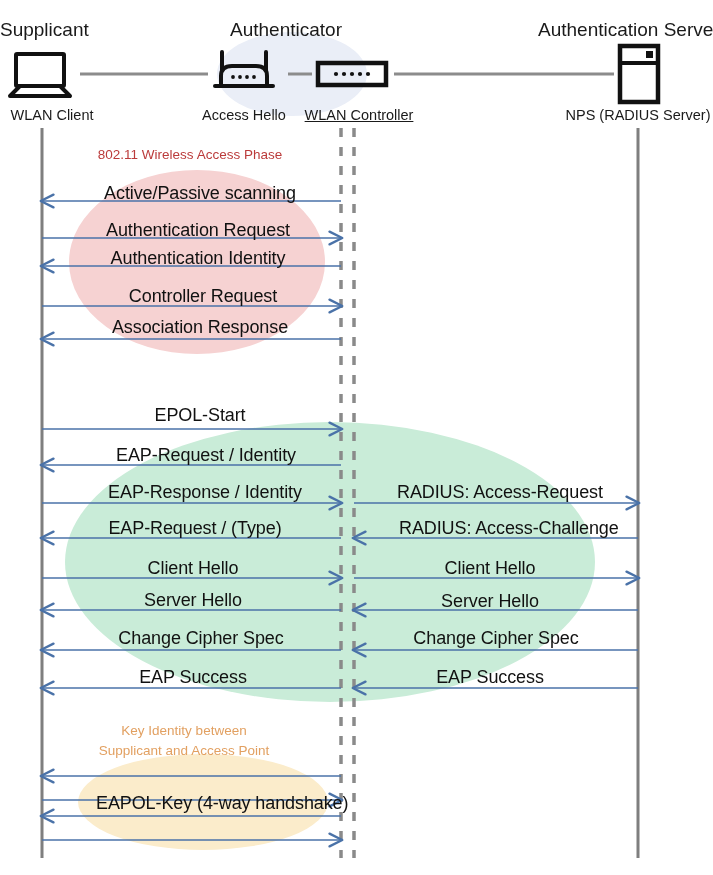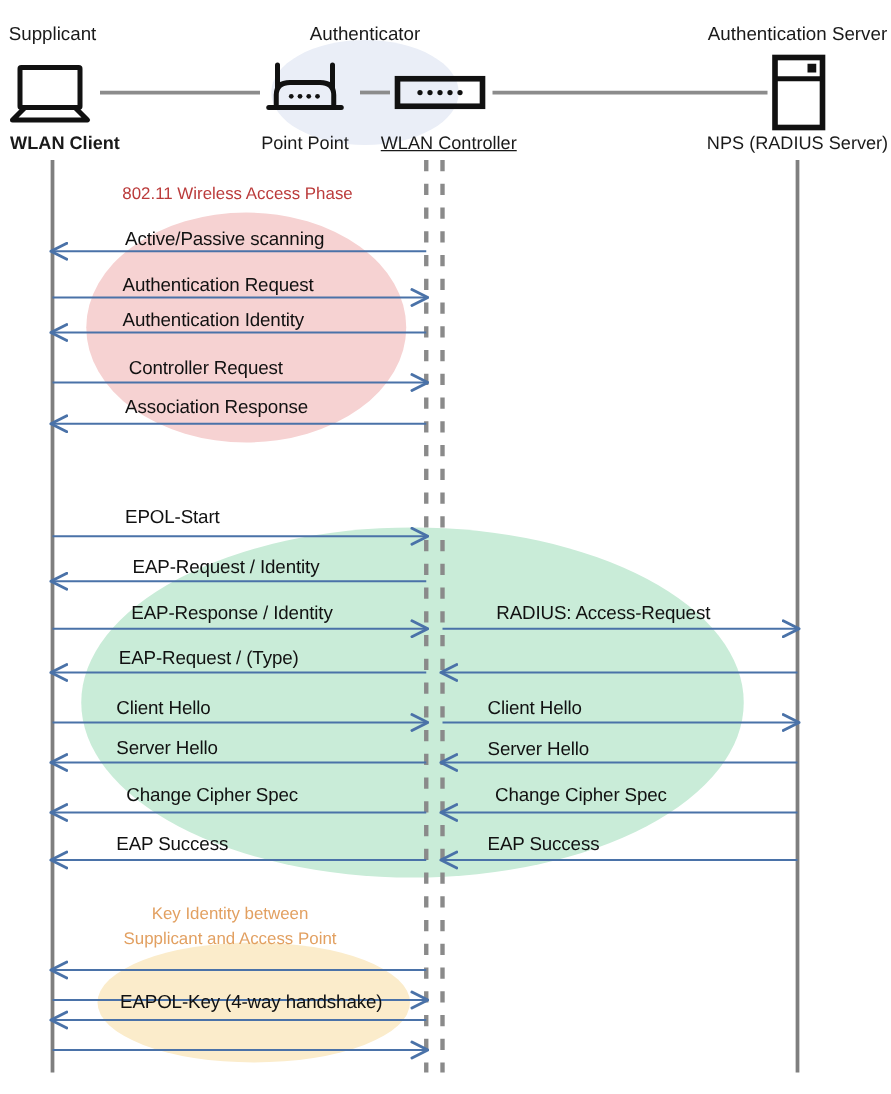--- a/index.html
+++ b/index.html
@@ -20,38 +20,37 @@
   }
   #svg-layer {
     position: absolute;
     left: 0;
     top: 0;
     width: 713px;
     height: 875px;
   }
   .hdr-label {
     position: absolute;
-    font-size: 15px;
+    font-size: 19px;
     color: #1a1a1a;
     white-space: nowrap;
-    text-align: center;
   }
   .dev-sublabel {
     position: absolute;
     font-size: 14.5px;
     color: #1a1a1a;
     white-space: nowrap;
     text-align: center;
   }
   .msg-label {
     position: absolute;
-    font-size: 15px;
+    font-size: 18px;
     color: #111111;
     white-space: nowrap;
-    text-align: left;
+    text-align: center;
     letter-spacing: -0.1px;
   }
   .phase-label {
     position: absolute;
     font-size: 13.5px;
     white-space: nowrap;
     text-align: center;
     font-weight: normal;
   }
   .phase-label.two-line {
@@ -146,22 +145,22 @@
       <line x1="42" y1="800" x2="341" y2="800"></line>
       <line x1="341" y1="816" x2="42" y2="816"></line>
       <line x1="42" y1="840" x2="341" y2="840"></line>
     </g>
   </svg>
 
   <div class="hdr-label" style="left:0px; top:19px; width:84px;">Supplicant</div>
   <div class="hdr-label" style="left:230px; top:19px; width:124px;">Authenticator</div>
   <div class="hdr-label" style="left:538px; top:19px; width:200px;">Authentication Server</div>
 
-  <div class="dev-sublabel" style="left:0px; top:107px; width:104px;font-weight:bold;">WLAN Client</div>
-  <div class="dev-sublabel" style="left:186px; top:107px; width:116px;">Point Point</div>
+  <div class="dev-sublabel" style="left:0px; top:107px; width:104px;">WLAN Client</div>
+  <div class="dev-sublabel" style="left:186px; top:107px; width:116px;">Access Hello</div>
   <div class="dev-sublabel" style="left:294px; top:107px; width:130px;text-decoration:underline;">WLAN Controller</div>
   <div class="dev-sublabel" style="left:540px; top:107px; width:196px;">NPS (RADIUS Server)</div>
 
   <div class="phase-label phase-80211" style="left:80px; top:147px; width:220px;">802.11 Wireless Access Phase</div>
 
 
   <div class="phase-label phase-key two-line" style="left:84px; top:721px; width:200px;">
     <div>Key Identity between</div>
     <div>Supplicant and Access Point</div>
   </div>
@@ -175,20 +174,21 @@
   <div class="msg-label" style="left:100px; top:405px; width:200px;">EPOL-Start</div>
   <div class="msg-label" style="left:106px; top:445px; width:200px;">EAP-Request / Identity</div>
   <div class="msg-label" style="left:105px; top:482px; width:200px;">EAP-Response / Identity</div>
   <div class="msg-label" style="left:95px; top:518px; width:200px;">EAP-Request / (Type)</div>
   <div class="msg-label" style="left:93px; top:558px; width:200px;">Client Hello</div>
   <div class="msg-label" style="left:93px; top:590px; width:200px;">Server Hello</div>
   <div class="msg-label" style="left:101px; top:628px; width:200px;">Change Cipher Spec</div>
   <div class="msg-label" style="left:93px; top:667px; width:200px;">EAP Success</div>
 
   <div class="msg-label" style="left:397px; top:482px; width:200px;">RADIUS: Access-Request</div>
+  <div class="msg-label" style="left:399px; top:518px; width:200px;">RADIUS: Access-Challenge</div>
   <div class="msg-label" style="left:390px; top:558px; width:200px;">Client Hello</div>
   <div class="msg-label" style="left:390px; top:591px; width:200px;">Server Hello</div>
   <div class="msg-label" style="left:396px; top:628px; width:200px;">Change Cipher Spec</div>
   <div class="msg-label" style="left:390px; top:667px; width:200px;">EAP Success</div>
 
   <div class="msg-label" style="left:96px; top:793px; width:216px;">EAPOL-Key (4-way handshake)</div>
 
 </div>
 
 </body></html>

